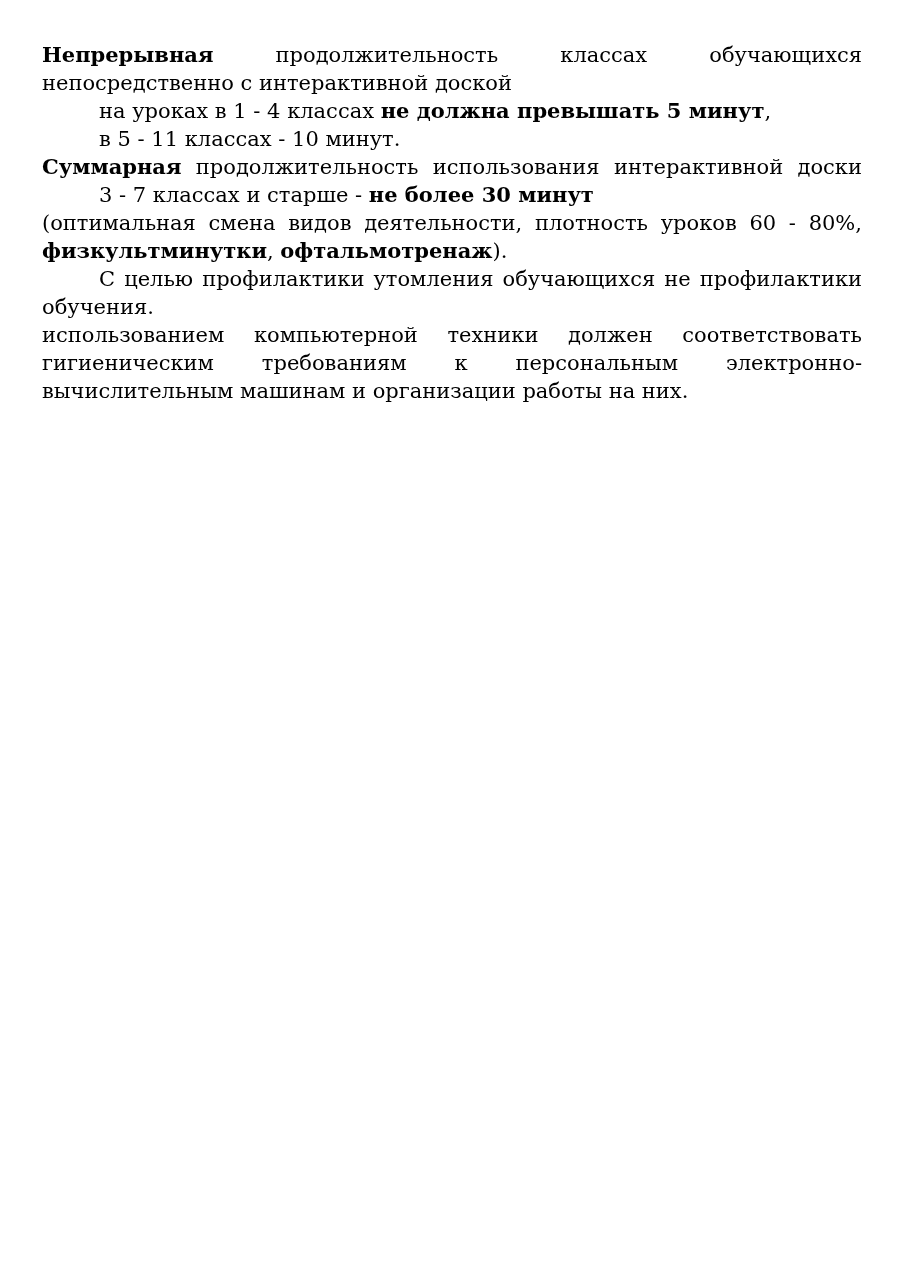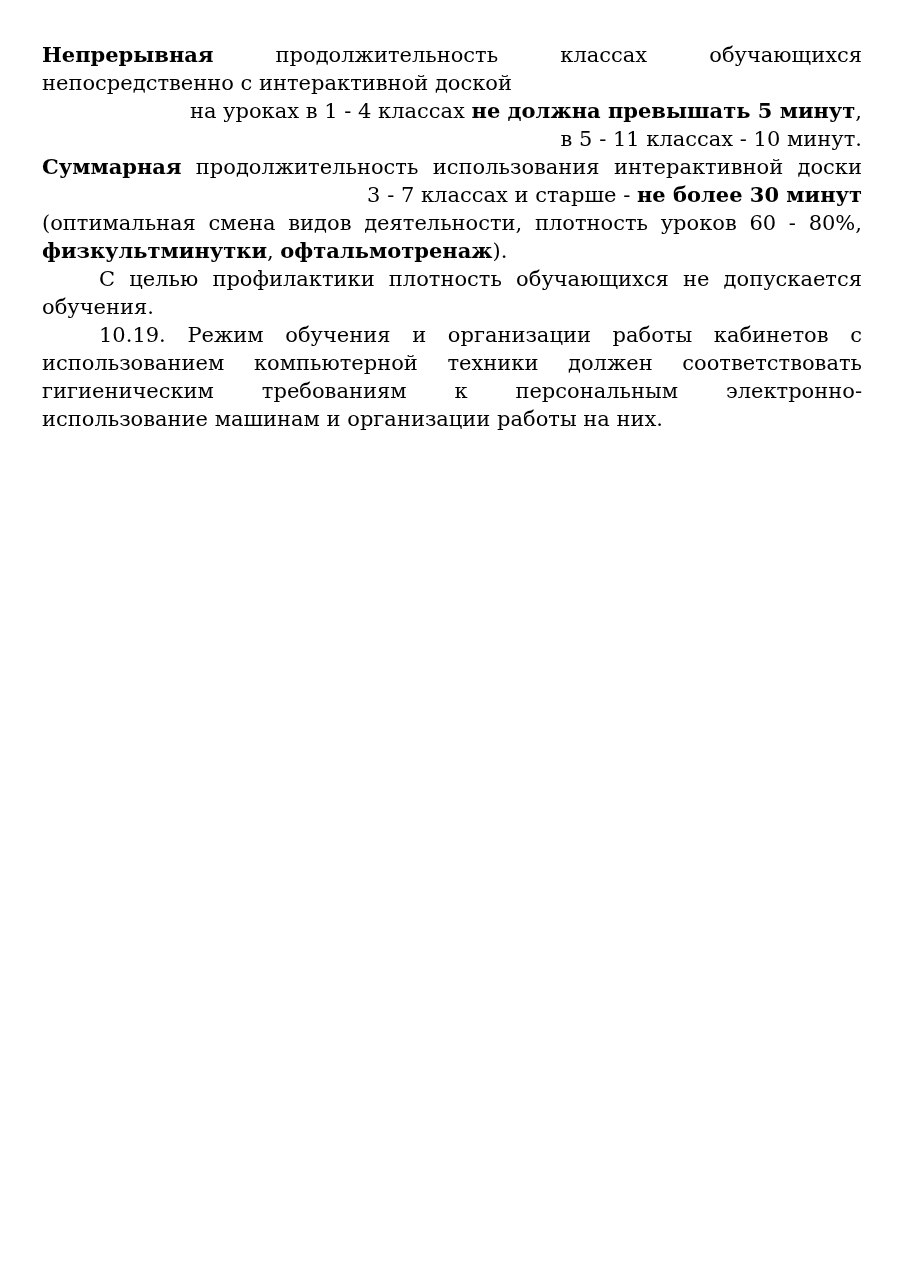--- a/index.html
+++ b/index.html
@@ -22,39 +22,37 @@
     line-height: 28px;
     white-space: nowrap;       
   }
   .line.justify {
     white-space: normal;
     text-align: justify;
     text-align-last: justify;  
   }
   .line.indent {
     text-indent: 57px;         
-    text-align: right;
   }
   .bold {
     font-weight: bold;
   }
 </style>
 </head>
 <body>
 
 <div class="doc">
   <div>
       <div class="line justify"><span class="bold">Непрерывная</span><span> продолжительность классах обучающихся</span></div>
       <div class="line"><span>непосредственно с интерактивной доской</span></div>
       <div class="line indent"><span>на уроках в 1 - 4 классах </span><span class="bold">не должна превышать 5 минут</span><span>,</span></div>
       <div class="line indent"><span>в 5 - 11 классах - 10 минут.</span></div>
       <div class="line justify"><span class="bold">Суммарная</span><span> продолжительность использования интерактивной доски</span></div>
       <div class="line indent"><span>3 - 7 классах и старше - </span><span class="bold">не более 30 минут</span></div>
       <div class="line justify"><span>(оптимальная смена видов деятельности, плотность уроков 60 - 80%,</span></div>
       <div class="line"><span class="bold">физкультминутки</span><span>, </span><span class="bold">офтальмотренаж</span><span>).</span></div>
-      <div class="line justify indent"><span>С целью профилактики плотность обучающихся не допускается</span></div>
+      <div class="line justify indent"><span>С целью профилактики утомления обучающихся не профилактики</span></div>
       <div class="line"><span>обучения.</span></div>
-      <div class="line justify indent"><span>10.19. Режим обучения и организации работы кабинетов с</span></div>
       <div class="line justify"><span>использованием компьютерной техники должен соответствовать</span></div>
       <div class="line justify"><span>гигиеническим требованиям к персональным электронно-</span></div>
-      <div class="line"><span>использование машинам и организации работы на них.</span></div>
+      <div class="line"><span>вычислительным машинам и организации работы на них.</span></div>
     </div>
 </div>
 
 </body></html>

